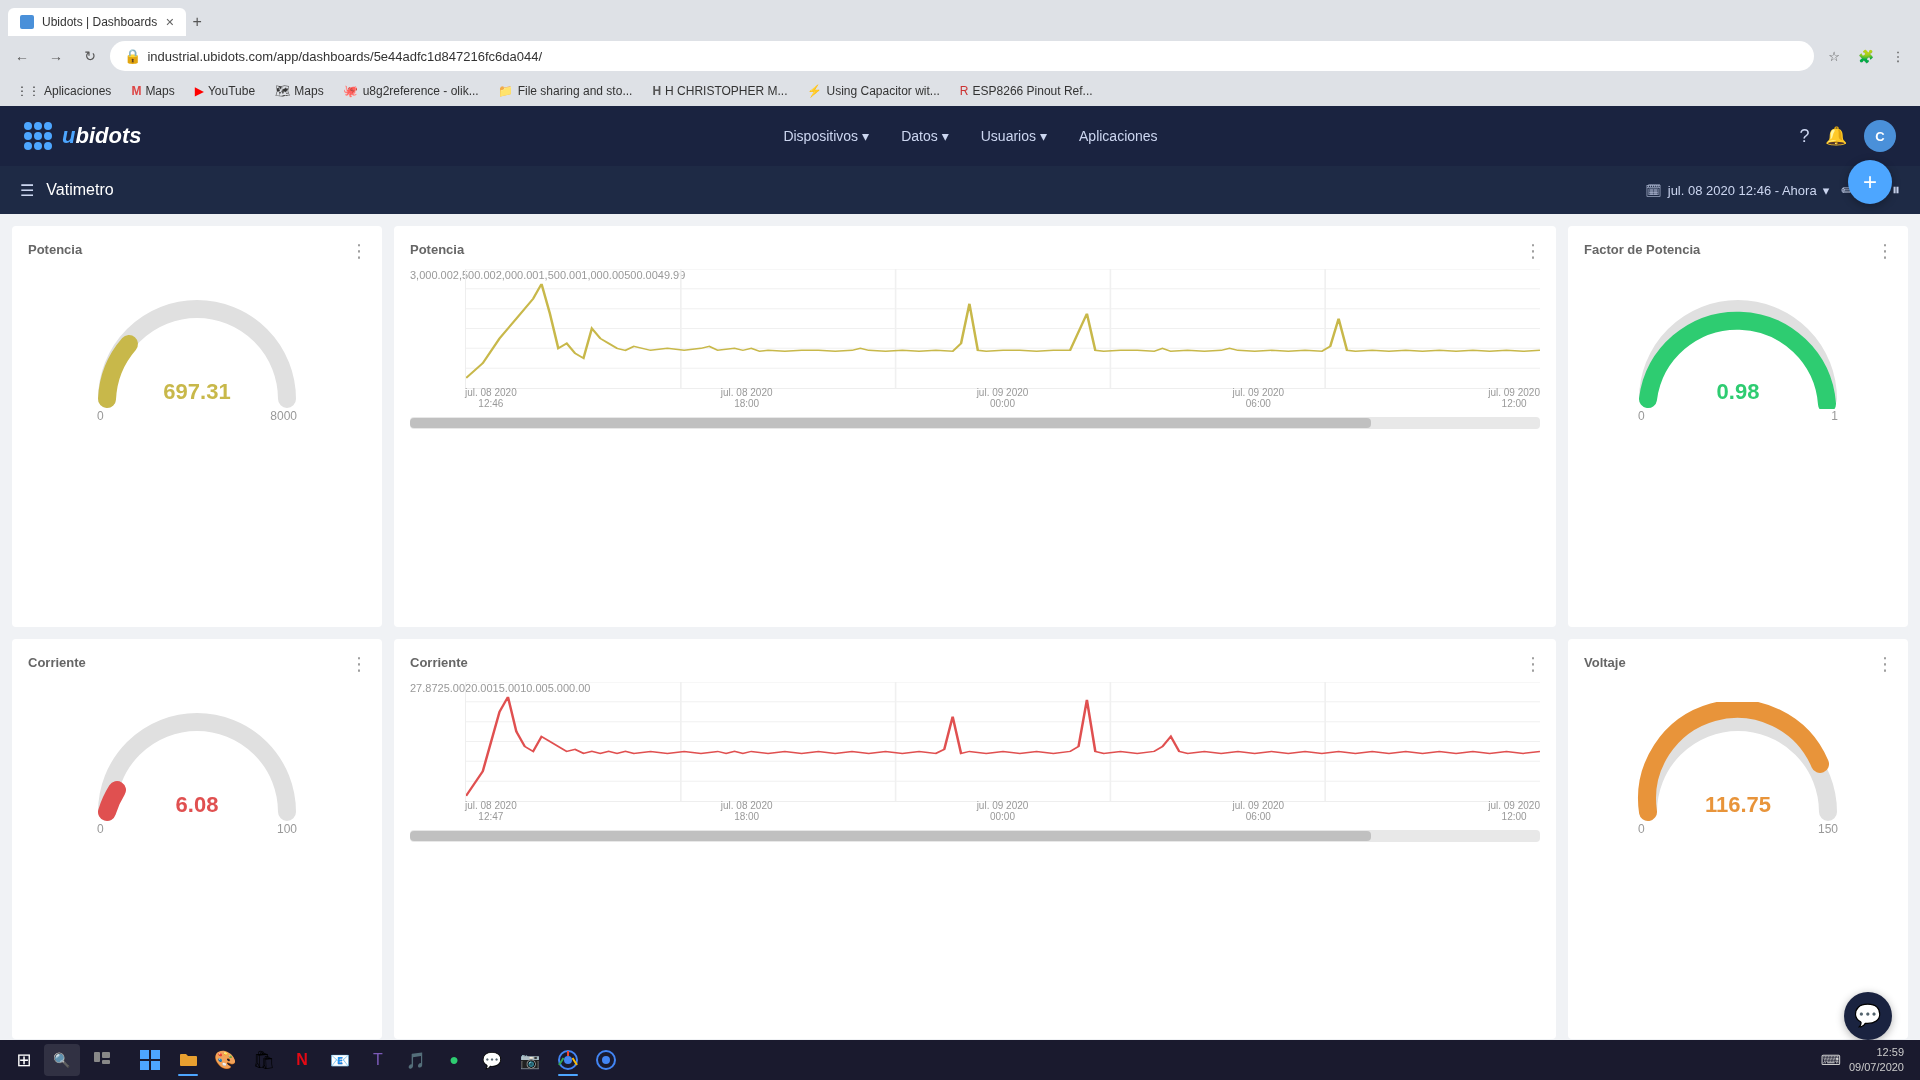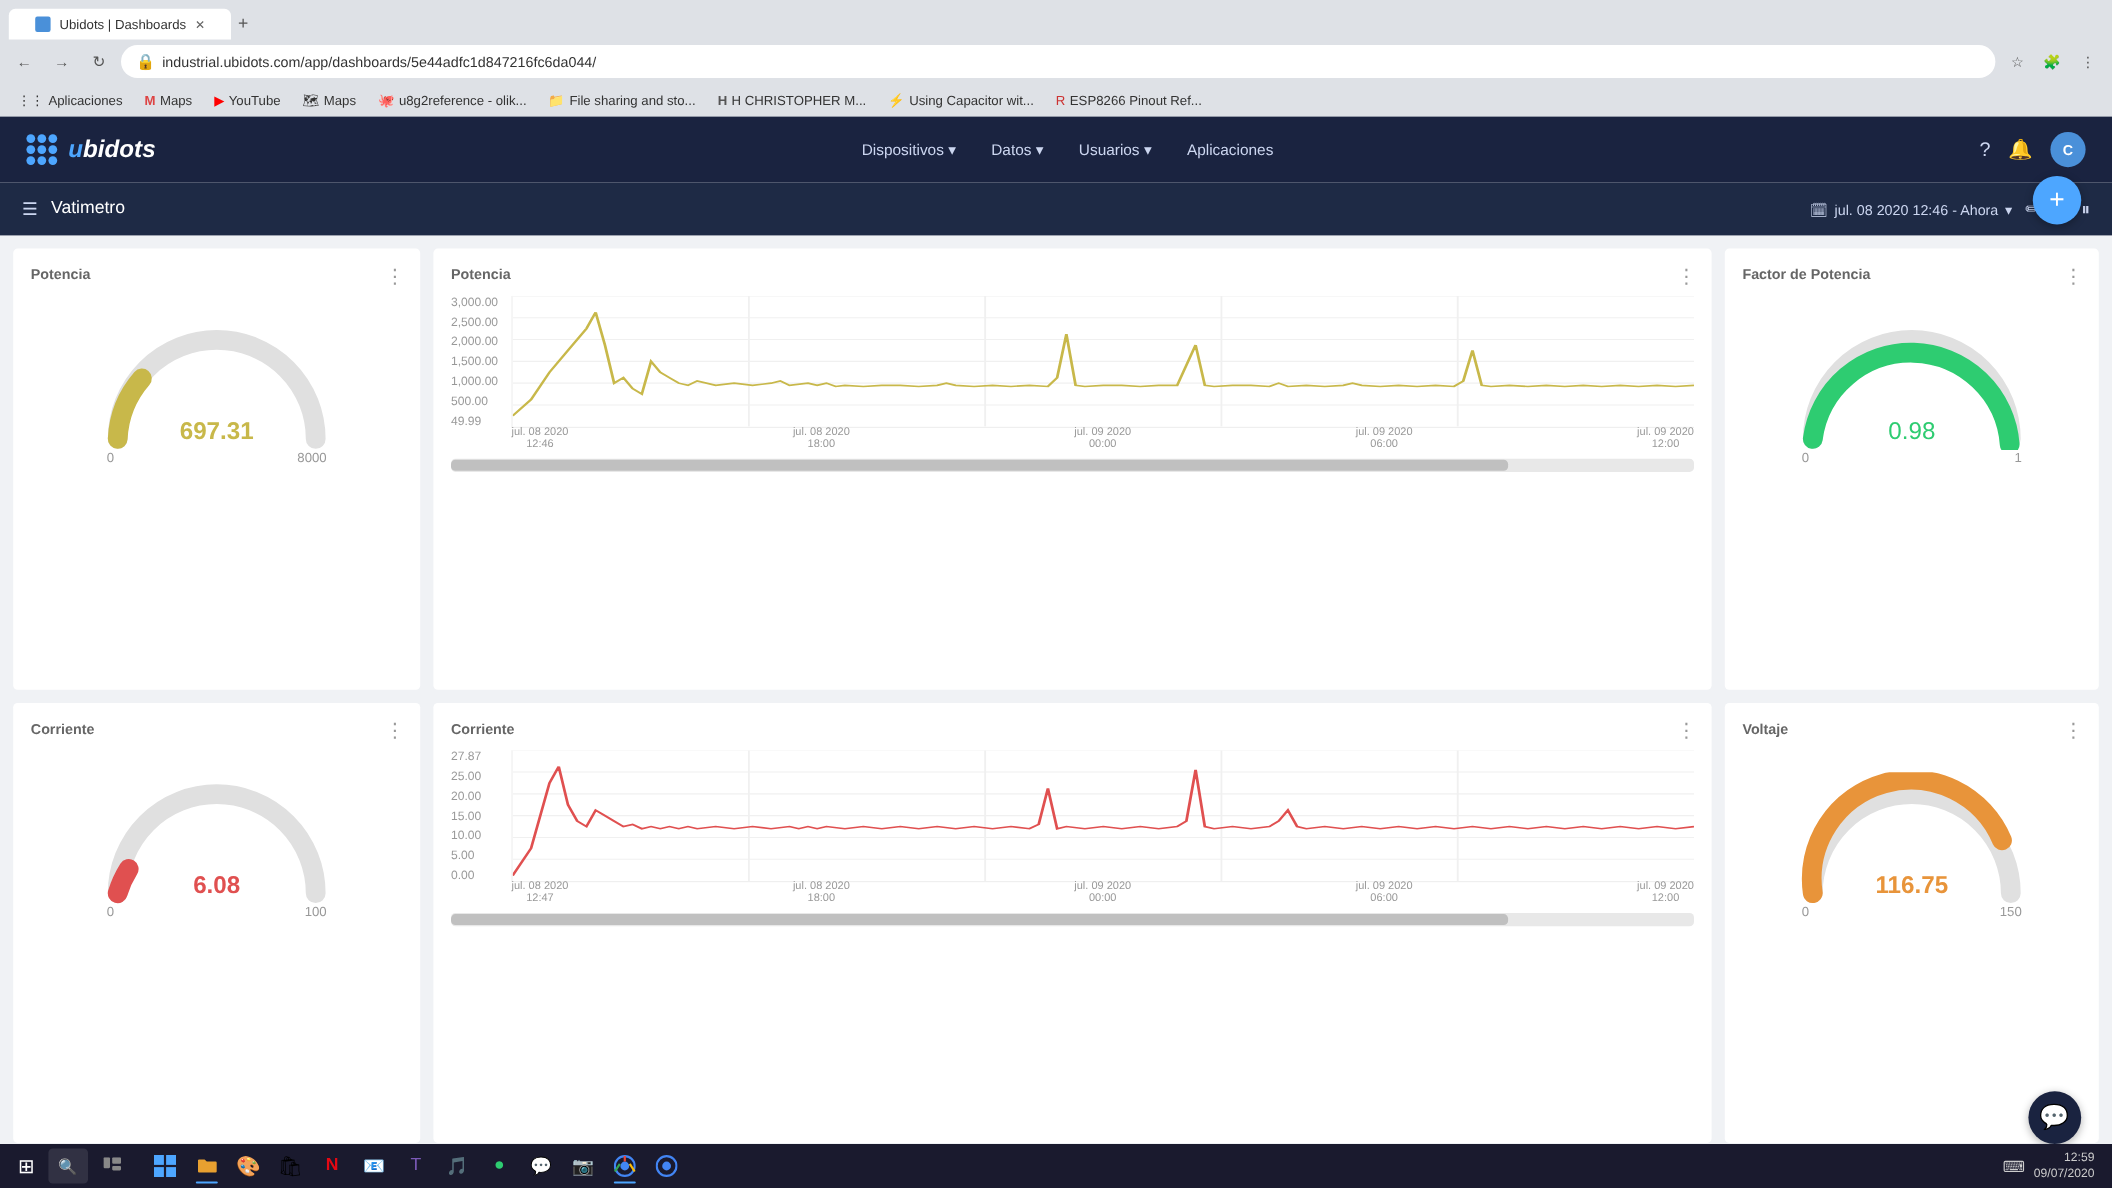--- a/index.html
+++ b/index.html
@@ -14,21 +14,21 @@
       display: flex;
       align-items: center;
       background: #dee1e6;
       padding: 8px 0 0 0;
       height: 36px;
     }
     .tab {
       display: flex;
       align-items: center;
       background: #fff;
-      padding: 0 24px;
+      padding: 0 12px;
       height: 28px;
       border-radius: 6px 6px 0 0;
       font-size: 12px;
       color: #333;
       max-width: 220px;
       gap: 8px;
       margin-left: 8px;
     }
     .tab-favicon { width: 14px; height: 14px; background: #4a90d9; border-radius: 2px; }
     .tab-close { margin-left: auto; color: #666; font-size: 11px; cursor: pointer; }
@@ -194,21 +194,21 @@
       width: 100%;
       height: 140px;
       position: relative;
     }
     .chart-y-labels {
       position: absolute;
       left: 0;
       top: 0;
       bottom: 20px;
       display: flex;
-      flex-direction: column;
+      flex-direction: row;
       justify-content: space-between;
       font-size: 11px;
       color: #999;
       width: 55px;
     }
     .chart-plot {
       position: absolute;
       left: 55px;
       right: 0;
       top: 0;
@@ -489,21 +489,21 @@
 
     <div class="widget factor-gauge">
       <div class="widget-title">Factor de Potencia</div>
       <button class="widget-menu">⋮</button>
       <div class="gauge-container">
         <svg class="gauge-svg" viewBox="0 0 220 120">
           <path d="M 20 110 A 90 90 0 0 1 200 110" fill="none" stroke="#e0e0e0" stroke-width="18" stroke-linecap="round"></path>
 
           <path d="M 20 110 A 90 90 0 0 1 199 115" fill="none" stroke="#2ecc71" stroke-width="18" stroke-linecap="round"></path>
         </svg>
-        <div class="gauge-value" style="color:#2ecc71;font-size:22px;font-weight:400;margin-top:-30px;">0.98</div>
+        <div class="gauge-value" style="color:#2ecc71;font-size:22px;font-weight:700;margin-top:-30px;">0.98</div>
         <div class="gauge-labels">
           <span>0</span>
           <span>1</span>
         </div>
       </div>
     </div>
 
     <div class="widget corriente-gauge">
       <div class="widget-title">Corriente</div>
       <button class="widget-menu">⋮</button>

